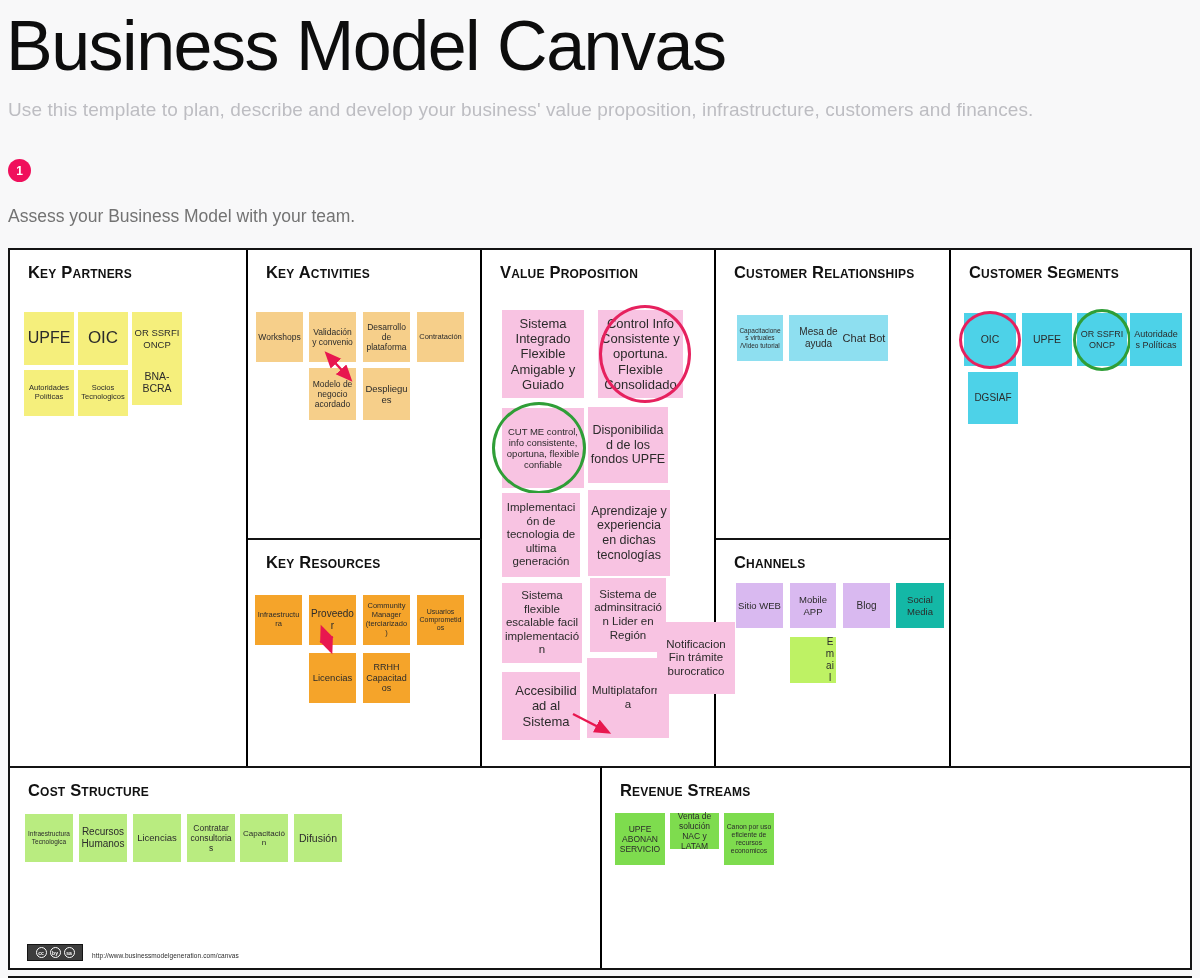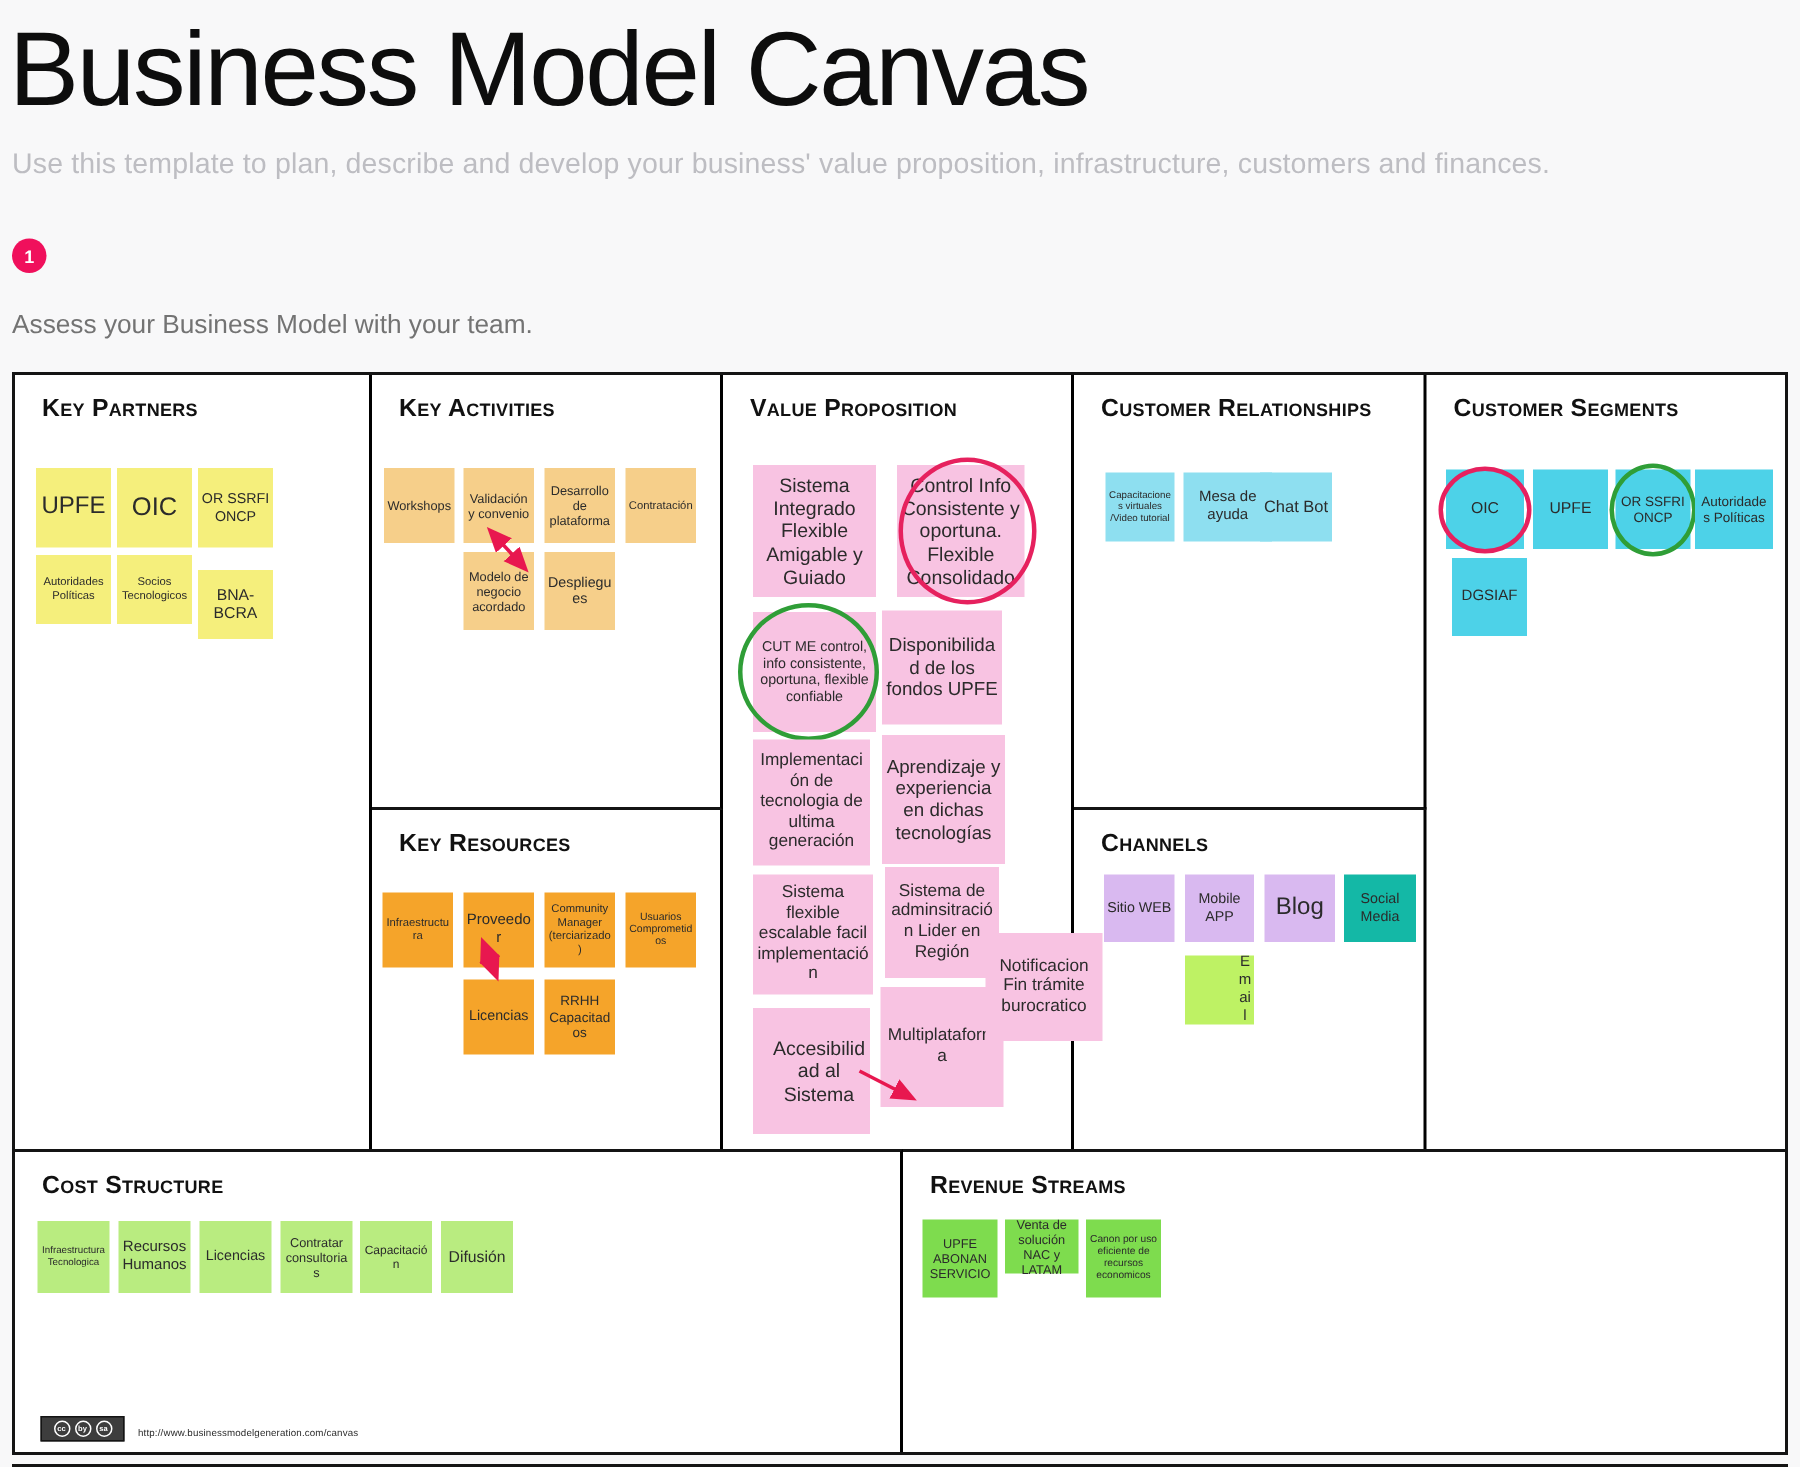--- a/index.html
+++ b/index.html
@@ -145,21 +145,21 @@
     </div>
     <div class="note" style="left: 122px; top: 62px; width: 50px; height: 53px; font-size: 9.5px; background: rgb(245, 239, 124);">
       <span>OR SSRFI ONCP</span>
     </div>
     <div class="note" style="left: 14px; top: 120px; width: 50px; height: 46px; font-size: 7.5px; background: rgb(245, 239, 124);">
       <span>Autoridades Políticas</span>
     </div>
     <div class="note" style="left: 68px; top: 120px; width: 50px; height: 46px; font-size: 7.5px; background: rgb(245, 239, 124);">
       <span>Socios Tecnologicos</span>
     </div>
-    <div class="note" style="left: 122px; top: 130px; width: 50px; height: 46px; font-size: 10.5px; background: rgb(245, 239, 124);">
+    <div class="note" style="left: 122px; top: 109px; width: 50px; height: 46px; font-size: 10.5px; background: rgb(245, 239, 124);">
       <span>BNA-BCRA</span>
     </div>
     <div class="note" style="left: 246px; top: 62px; width: 47px; height: 50px; font-size: 8.5px; background: rgb(246, 207, 138);">
       <span>Workshops</span>
     </div>
     <div class="note" style="left: 299px; top: 62px; width: 47px; height: 50px; font-size: 8.5px; background: rgb(246, 207, 138);">
       <span>Validación y convenio</span>
     </div>
     <div class="note" style="left: 353px; top: 62px; width: 47px; height: 50px; font-size: 8.5px; background: rgb(246, 207, 138);">
       <span>Desarrollo de plataforma</span>
@@ -213,42 +213,42 @@
     </div>
     <div class="note" style="left: 492px; top: 333px; width: 80px; height: 80px; font-size: 11.5px; background: rgb(248, 195, 226);">
       <span>Sistema flexible escalable facil implementación</span>
     </div>
     <div class="note" style="left: 580px; top: 328px; width: 76px; height: 74px; font-size: 11.5px; background: rgb(248, 195, 226);">
       <span>Sistema de adminsitración Lider en Región</span>
     </div>
     <div class="note" style="left: 577px; top: 408px; width: 82px; height: 80px; font-size: 11.5px; background: rgb(248, 195, 226);">
       <span>Multiplataforma</span>
     </div>
-    <div class="note" style="left: 492px; top: 422px; width: 78px; height: 84px; font-size: 13px; background: rgb(248, 195, 226); padding-left: 12px;">
+    <div class="note" style="left: 492px; top: 422px; width: 78px; height: 68px; font-size: 13px; background: rgb(248, 195, 226); padding-left: 12px;">
       <span>Accesibilidad al Sistema</span>
     </div>
     <div class="note raised" style="left: 647px; top: 372px; width: 78px; height: 72px; font-size: 11.5px; background: rgb(248, 195, 226);">
       <span>Notificacion Fin trámite burocratico</span>
     </div>
     <div class="note" style="left: 727px; top: 65px; width: 46px; height: 46px; font-size: 6.5px; background: rgb(142, 223, 240);">
       <span>Capacitaciones virtuales /Video tutorial</span>
     </div>
     <div class="note" style="left: 779px; top: 65px; width: 59px; height: 46px; font-size: 10px; background: rgb(142, 223, 240);">
       <span>Mesa de ayuda</span>
     </div>
     <div class="note" style="left: 830px; top: 65px; width: 48px; height: 46px; font-size: 11px; background: rgb(142, 223, 240);">
       <span>Chat Bot</span>
     </div>
     <div class="note" style="left: 726px; top: 333px; width: 47px; height: 45px; font-size: 9.5px; background: rgb(217, 185, 240);">
       <span>Sitio WEB</span>
     </div>
     <div class="note" style="left: 780px; top: 333px; width: 46px; height: 45px; font-size: 9.5px; background: rgb(217, 185, 240);">
       <span>Mobile APP</span>
     </div>
-    <div class="note" style="left: 833px; top: 333px; width: 47px; height: 45px; font-size: 16px; background: rgb(217, 185, 240);">
+    <div class="note" style="left: 833px; top: 333px; width: 47px; height: 45px; font-size: 10px; background: rgb(217, 185, 240);">
       <span>Blog</span>
     </div>
     <div class="note" style="left: 886px; top: 333px; width: 48px; height: 45px; font-size: 9.5px; background: #14b8a6;">
       <span>Social Media</span>
     </div>
     <div class="note" style="left: 780px; top: 387px; width: 46px; height: 46px; font-size: 10px; background: #bef264; padding-left: 36px;">
       <span>Email</span>
     </div>
     <div class="note" style="left: 954px; top: 63px; width: 52px; height: 53px; font-size: 10.5px; background: rgb(77, 210, 232);">
       <span>OIC</span>

